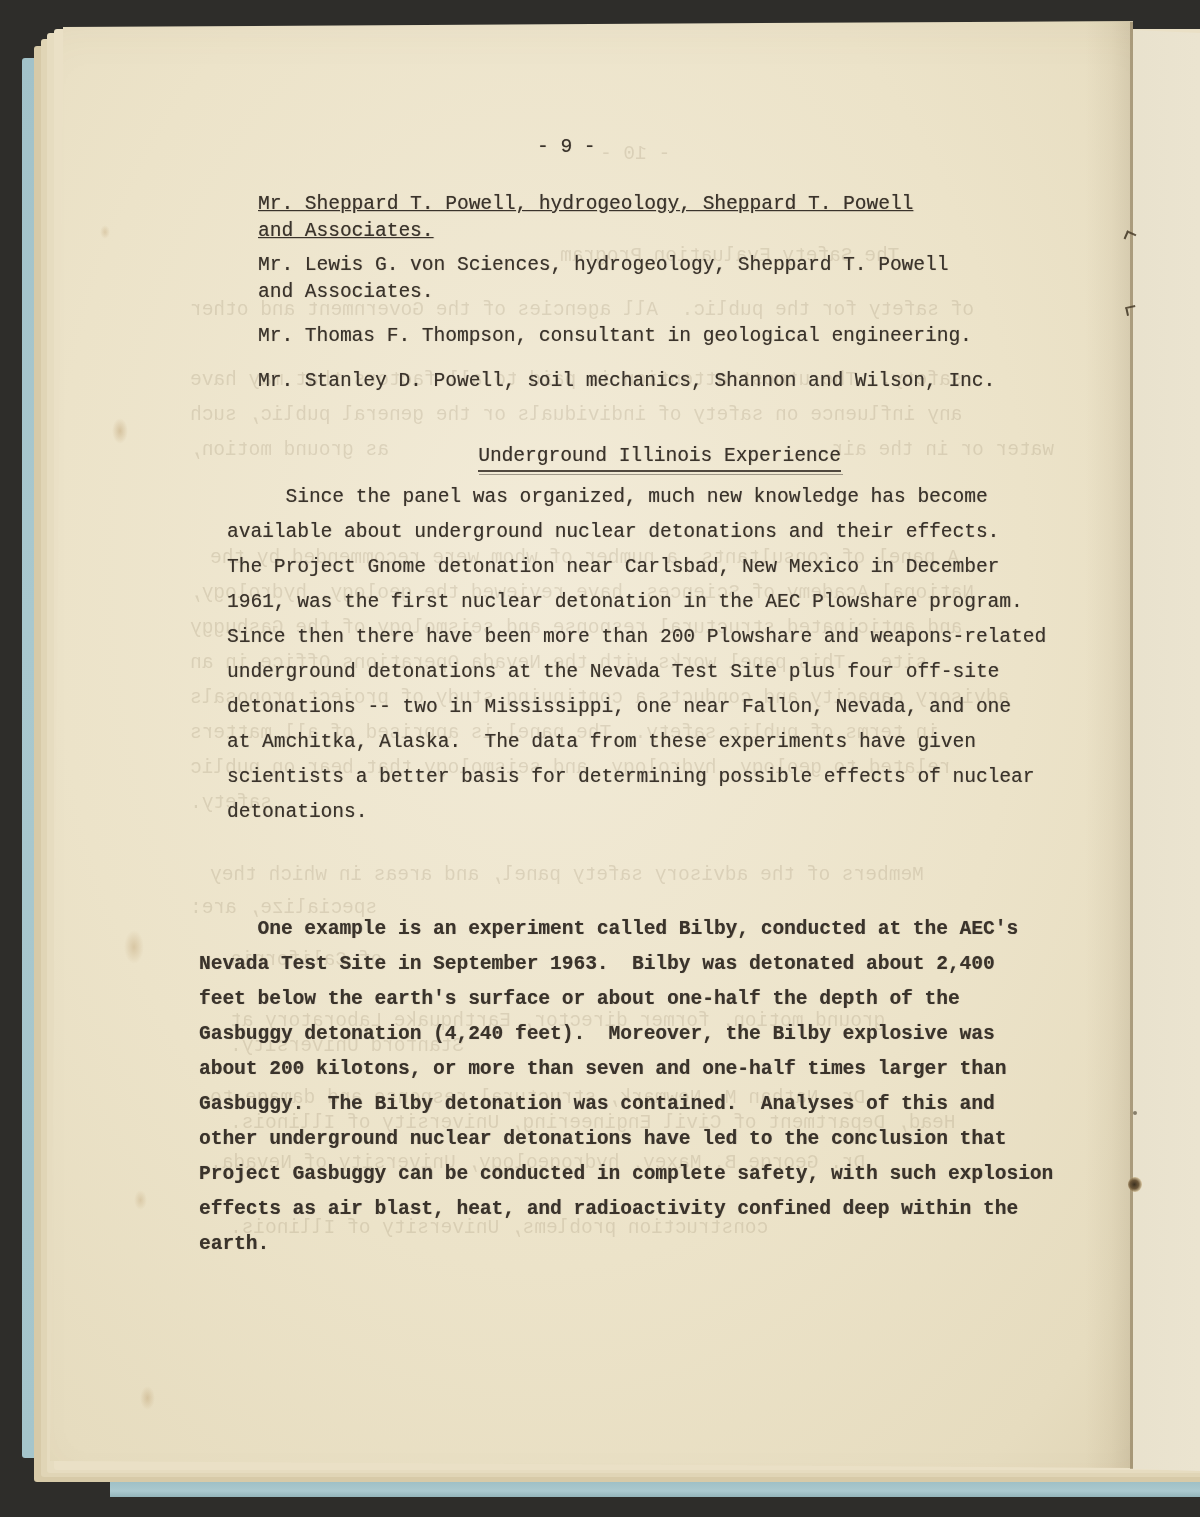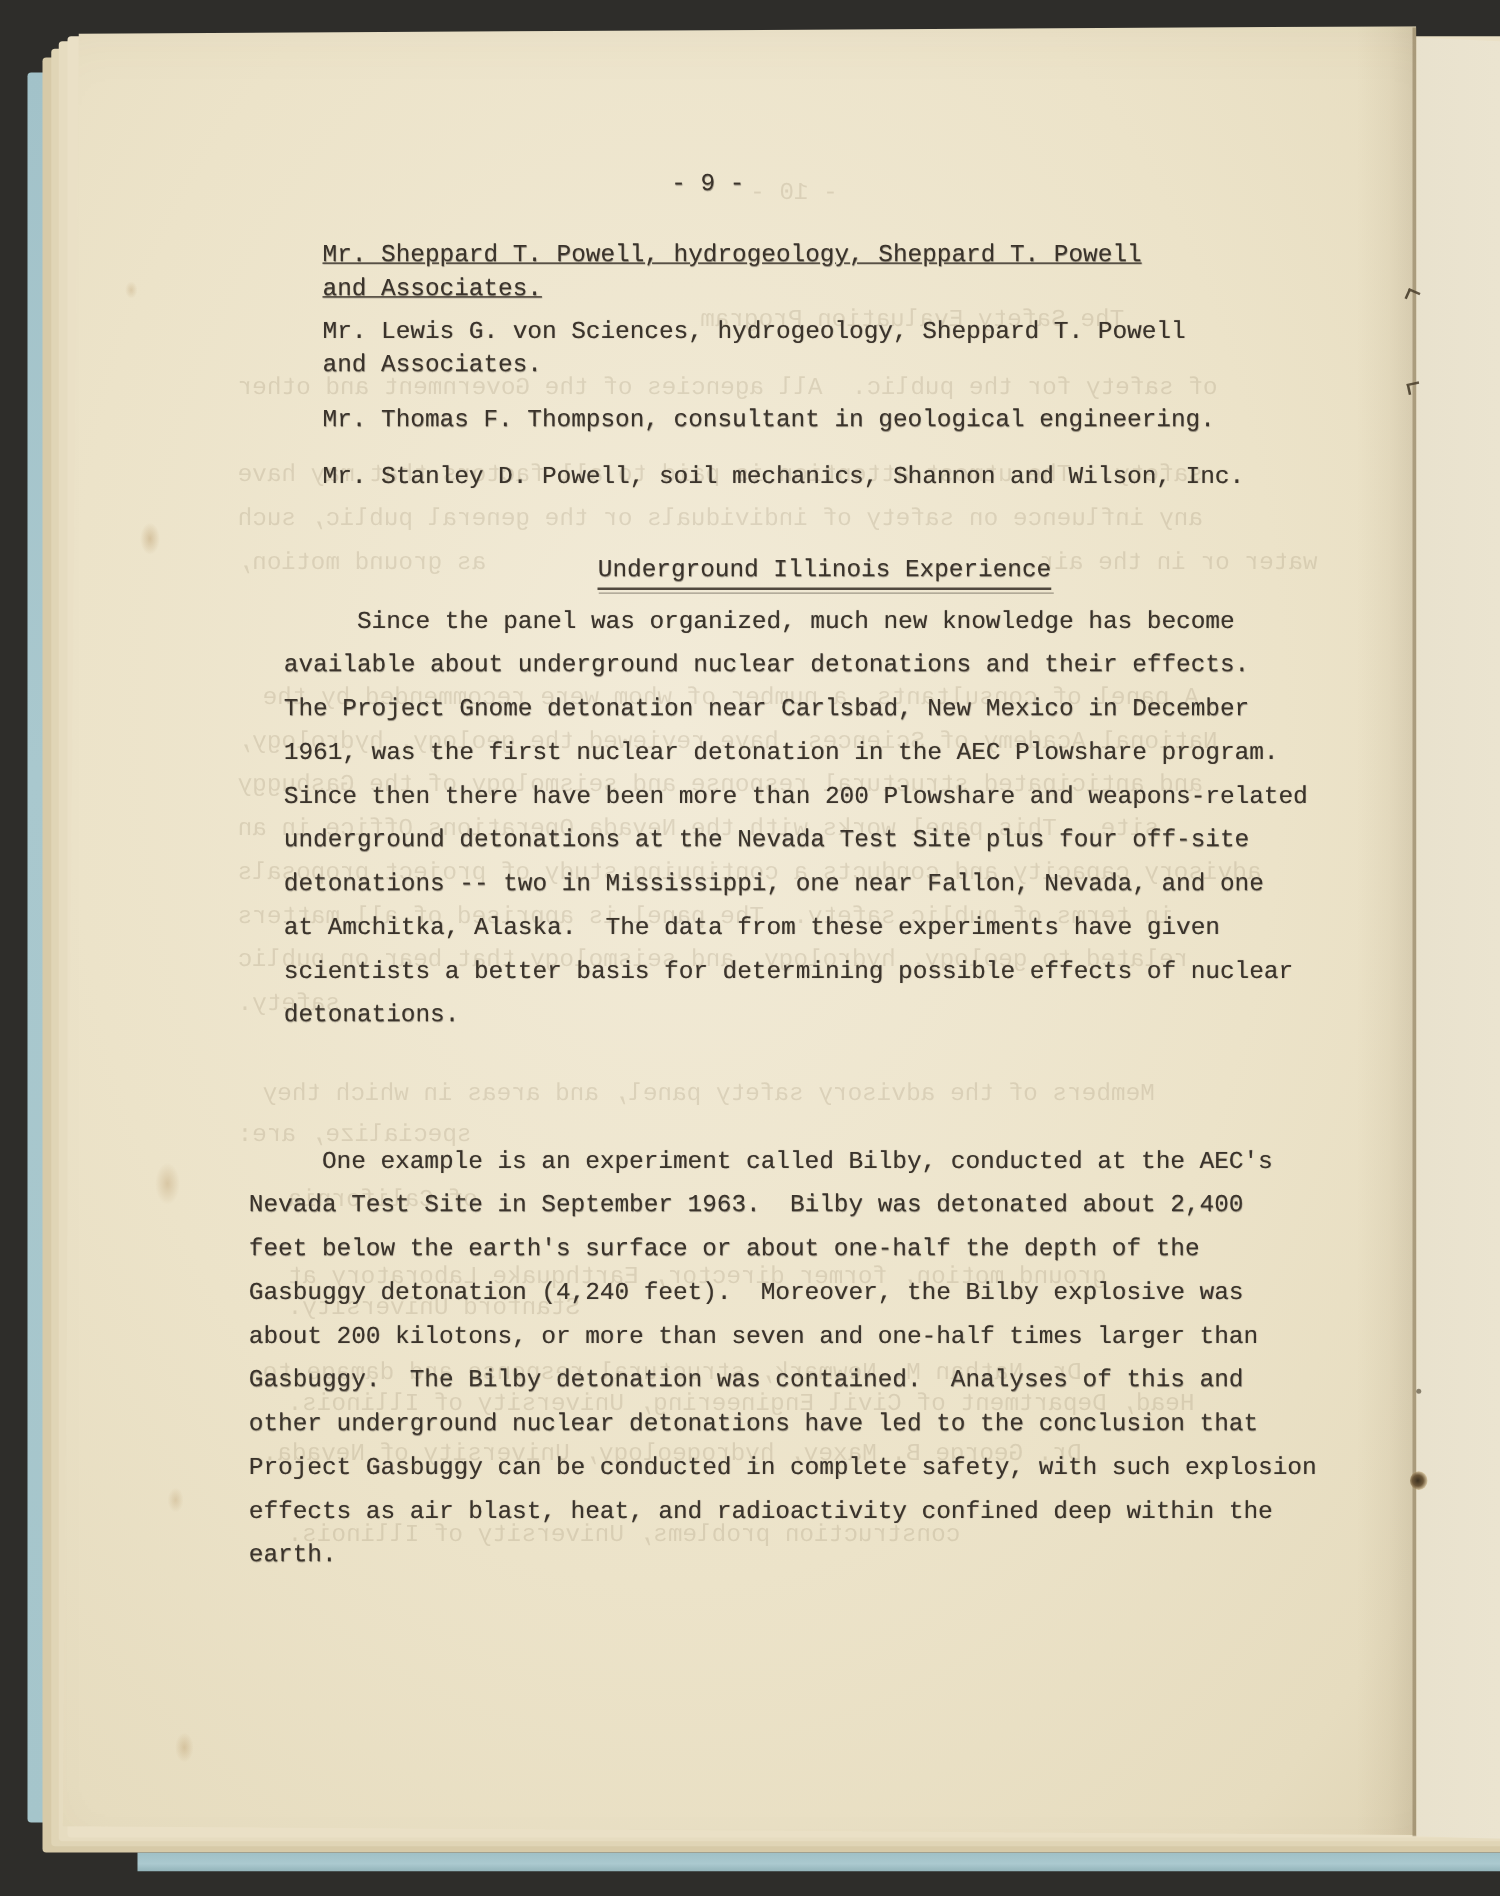--- a/index.html
+++ b/index.html
@@ -94,21 +94,21 @@
   .page-number{left:537px;top:136px;line-height:22px;}
   .consultant-1{left:258px;top:191px;text-decoration:underline;}
   .consultant-2{left:258px;top:252px;}
   .consultant-3{left:258px;top:323px;text-align:center;}
   .consultant-4{left:258px;top:368px;}
   .heading-1{left:408px;top:422px;}
   .heading-2{left:512px;top:853px;}
   .heading{display:inline-block;padding-bottom:2px;border-bottom:2.5px solid rgba(58,50,42,.88);position:relative;line-height:24px;}
   .heading::after{content:"";position:absolute;left:1px;right:-2px;bottom:-5px;height:1.5px;background:rgba(58,50,42,.45);}
   .para-1{left:199px;top:480px;margin-left:28px;}
-  .para-2{left:199px;top:912px;}
+  .para-2{left:199px;top:912px;font-weight:bold;}
 </style>
 </head>
 <body>
 
 <div class="photo">
 
   <div class="cover-left"></div>
   <div class="cover-bottom"></div>
 
   <div class="sheet sheet-1"></div>

